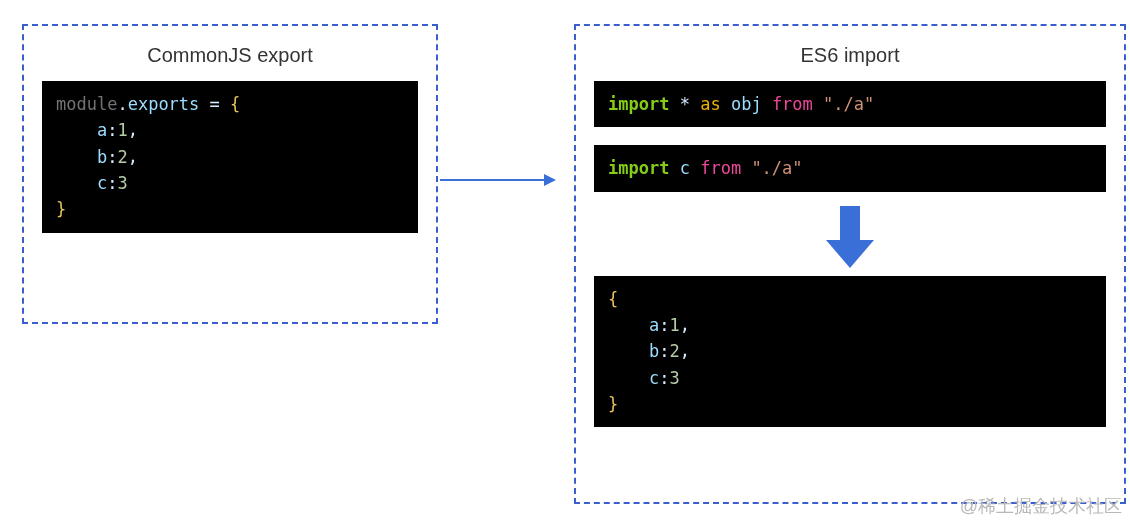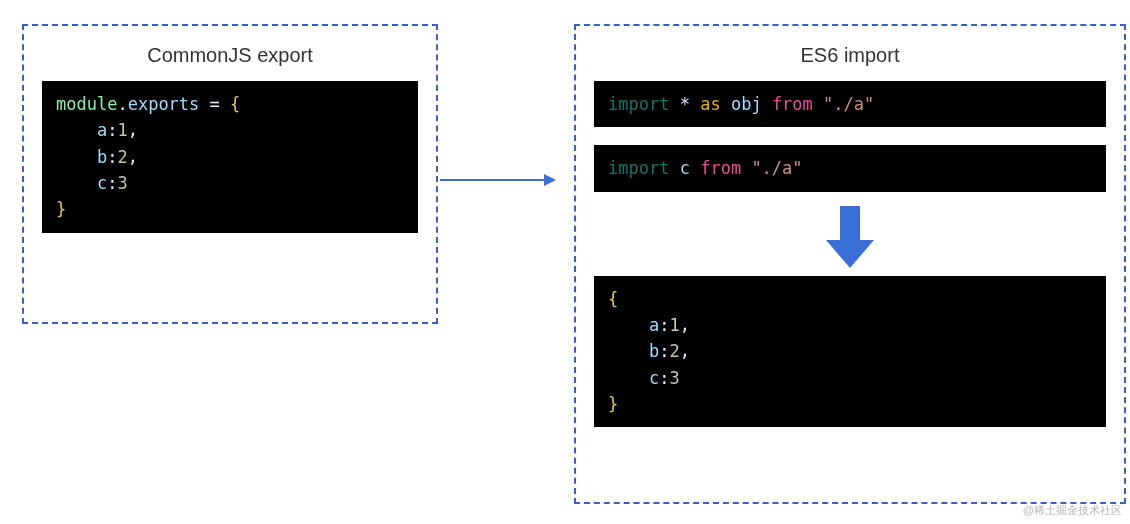--- a/index.html
+++ b/index.html
@@ -37,27 +37,27 @@
   .code-block {
     background: #000000;
     color: #d6e9ff;
     font-family: "Consolas", "Menlo", monospace;
     font-size: 17px;
     line-height: 1.55;
     padding: 10px 14px;
     margin: 0 18px 18px 18px;
     white-space: pre;
   }
-  .code-block .kw-import { color: #0f766e; }
+  .code-block .kw-import { color: #84cc16; font-weight: bold; }
   .code-block .star { color: #d6e9ff; }
   .code-block .as { color: #eab308; }
   .code-block .ident { color: #9cdcfe; }
   .code-block .from { color: #ec4899; }
   .code-block .str { color: #ce9178; }
-  .code-block .module { color: #86efac; }
+  .code-block .module { color: #737373; }
   .code-block .exports { color: #9cdcfe; }
   .code-block .eq { color: #d6e9ff; }
   .code-block .brace { color: #e8c45a; }
   .code-block .key { color: #9cdcfe; }
   .code-block .num { color: #b5cea8; }
   .code-block .punct { color: #d6e9ff; }
   .arrow-horizontal {
     position: absolute;
     left: 440px;
     top: 170px;
@@ -66,21 +66,21 @@
   }
   .arrow-down {
     display: flex;
     justify-content: center;
     margin: -4px 0 8px 0;
   }
   .watermark {
     position: absolute;
     right: 8px;
     bottom: 6px;
-    font-size: 11px;
+    font-size: 18px;
     color: #b8b8b8;
   }
 </style>
 </head>
 <body>
 
 <div class="panel panel-left">
   <div class="panel-title">CommonJS export</div>
   <div class="code-block"><span class="module">module</span><span class="punct">.</span><span class="exports">exports</span><span class="eq"> = </span><span class="brace">{</span>
     <span class="key">a</span><span class="punct">:</span><span class="num">1</span><span class="punct">,</span>

